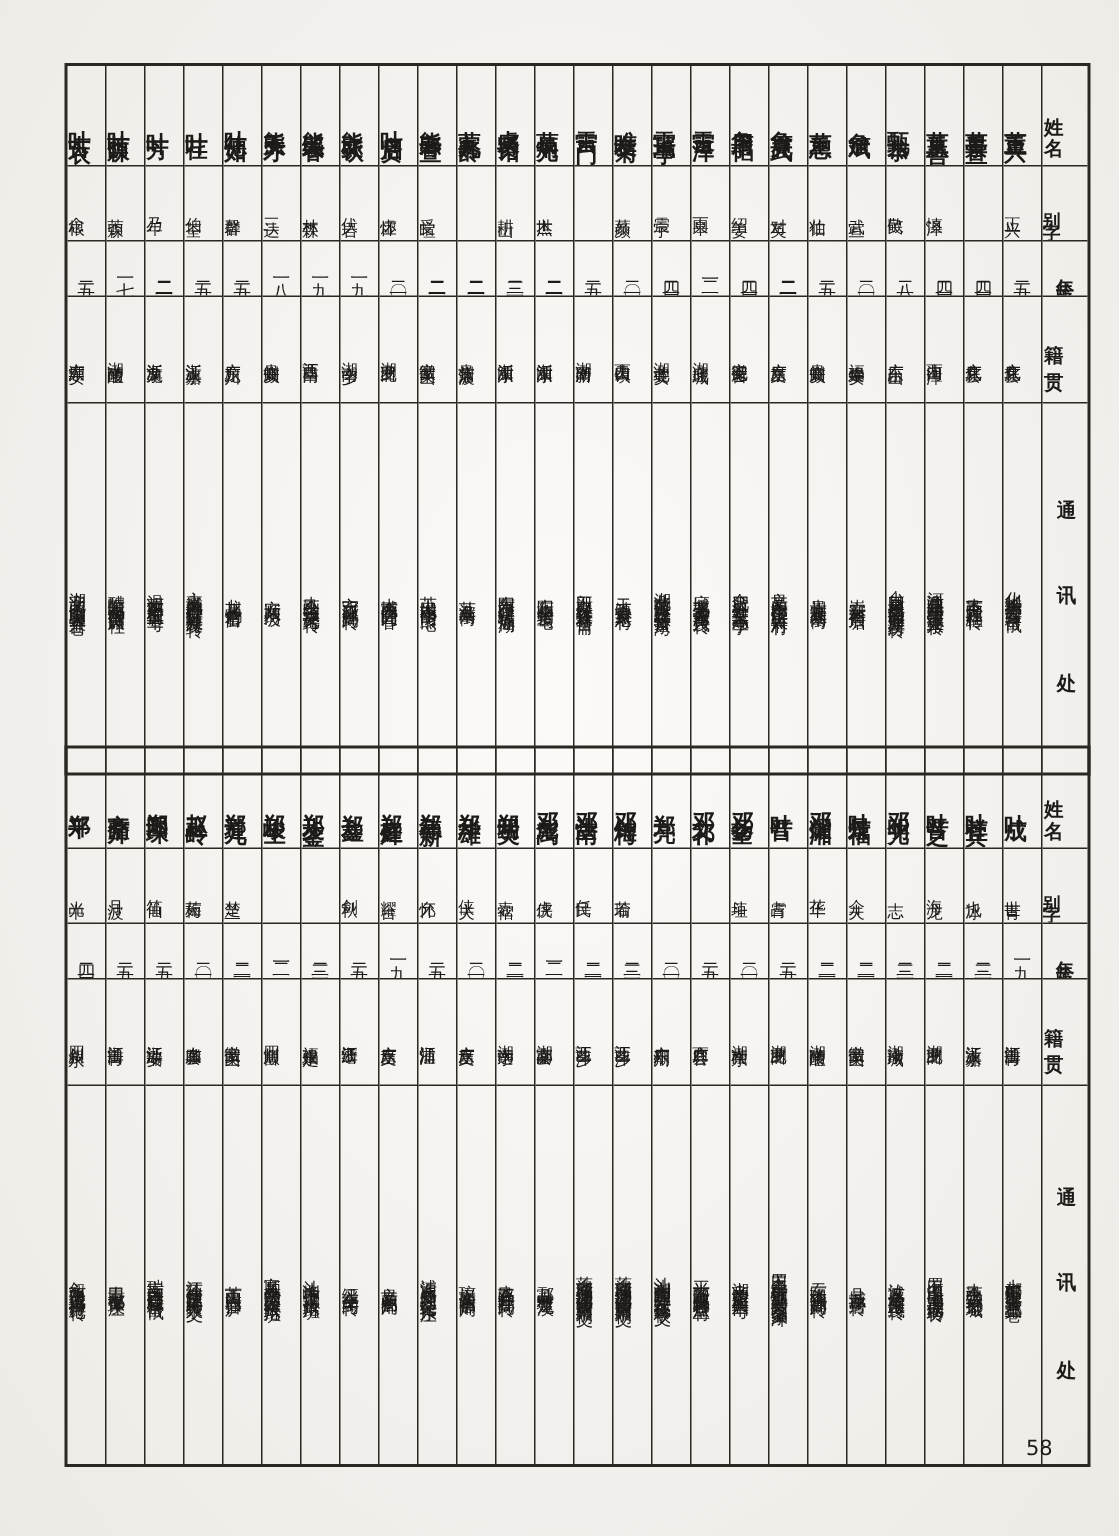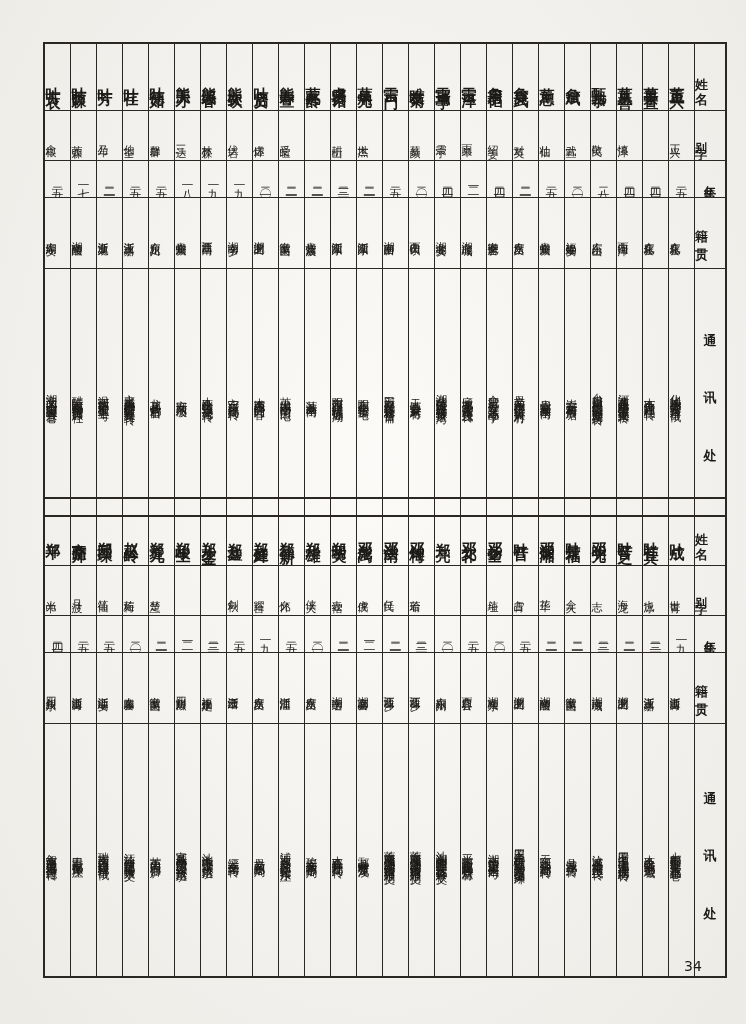--- a/index.html
+++ b/index.html
@@ -963,14 +963,14 @@
           <span>二四</span>
         </div>
         <div class="cell c-native">
           <span>四川叙永</span>
         </div>
         <div class="cell c-addr">
           <span>叙永河西城道署街丹记转</span>
         </div>
       </div>
     </section>
-  <div class="page-number">34</div>
+  <div class="page-number">58</div>
 </div>
 
 </body></html>

